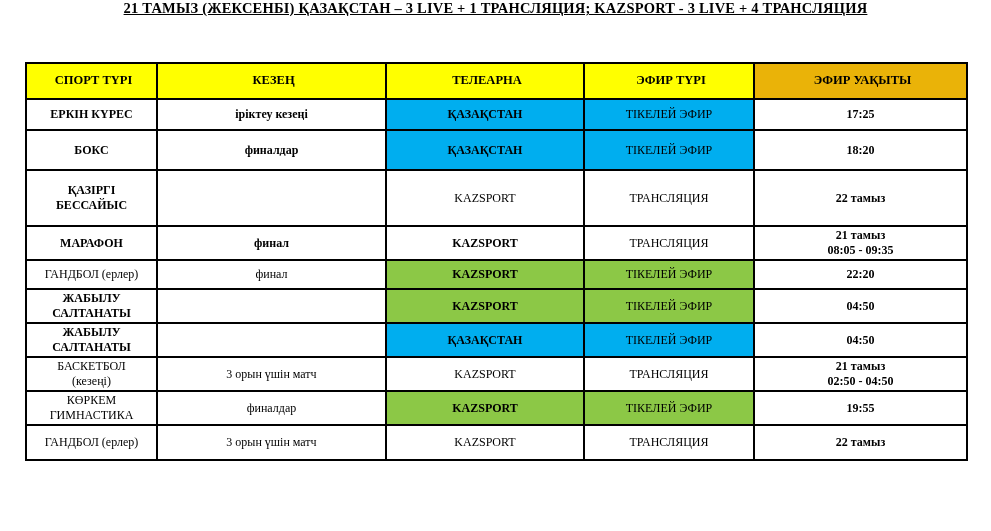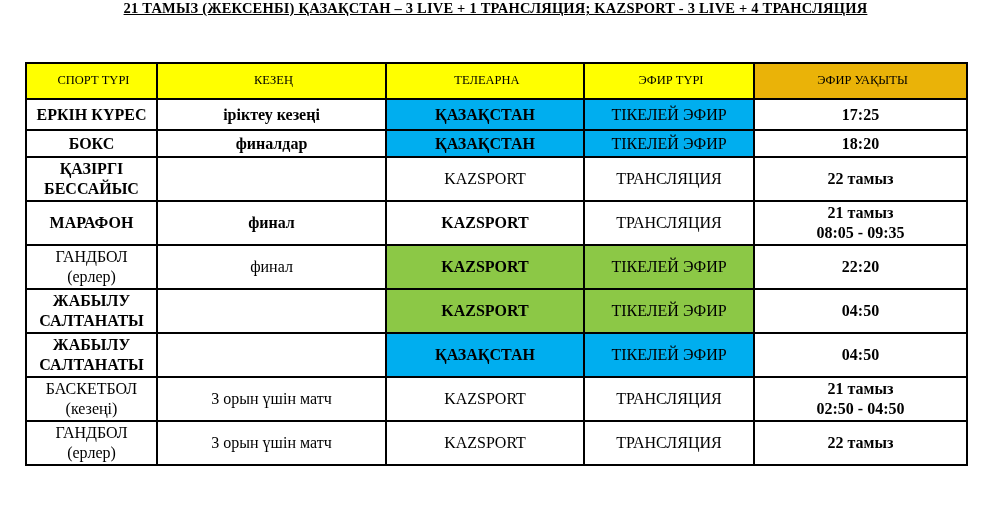--- a/index.html
+++ b/index.html
@@ -22,39 +22,39 @@
     position:absolute;
     left:25px;top:62px;
     width:941px;
     border-collapse:collapse;
     table-layout:fixed;
   }
   table.schedule th, table.schedule td{
     border:2px solid #000;
     text-align:center;
     vertical-align:middle;
-    font-size:16px;
+    font-size:12px;
     line-height:1.25;
     padding:1px 4px;
     white-space:pre-line;
     overflow:hidden;
   }
   table.schedule th{
     font-size:12.5px;
-    font-weight:normal;
+    font-weight:bold;
     padding-left:8px;
   }
   .b{font-weight:bold;}
   .v-top{vertical-align:top;padding-top:3px;}
   .v-middle{vertical-align:middle;}
   
   thead tr              {height:36px;}
   tbody tr:nth-child(1) {height:31px;}
-  tbody tr:nth-child(2) {height:27px;}
-  tbody tr:nth-child(3) {height:44px;font-family:Liberation Serif, serif;}
+  tbody tr:nth-child(2) {height:40px;}
+  tbody tr:nth-child(3) {height:56px;font-family:Liberation Serif, serif;}
   tbody tr:nth-child(4) {height:32px;}
   tbody tr:nth-child(5) {height:29px;}
   tbody tr:nth-child(6) {height:30px;}
   tbody tr:nth-child(7) {height:30px;}
   tbody tr:nth-child(8) {height:30px;}
   tbody tr:nth-child(9) {height:31px;}
   tbody tr:nth-child(10){height:35px;}
   tbody tr:nth-child(11){height:45px;}
 </style>
 </head>
@@ -138,20 +138,28 @@
         <tr>
           <td class="v-middle">БАСКЕТБОЛ
 (кезеңі)</td>
           <td class="v-middle">3 орын үшін матч</td>
           <td class="v-middle">KAZSPORT</td>
           <td class="v-top">ТРАНСЛЯЦИЯ</td>
           <td class="b v-top">21 тамыз
 02:50 - 04:50</td>
         </tr>
         <tr>
+          <td class="v-middle">КӨРКЕМ
+ГИМНАСТИКА</td>
+          <td class="v-middle">финалдар</td>
+          <td class="b v-middle" style="background: rgb(140, 200, 70);">KAZSPORT</td>
+          <td class="v-top" style="background: rgb(140, 200, 70);">ТІКЕЛЕЙ ЭФИР</td>
+          <td class="b v-middle">19:55</td>
+        </tr>
+        <tr>
           <td class="v-middle">ГАНДБОЛ (ерлер)</td>
           <td class="v-middle">3 орын үшін матч</td>
           <td class="v-middle">KAZSPORT</td>
           <td class="v-middle">ТРАНСЛЯЦИЯ</td>
           <td class="b v-middle">22 тамыз</td>
         </tr>
       </tbody>
   </table>
 
 </div>

